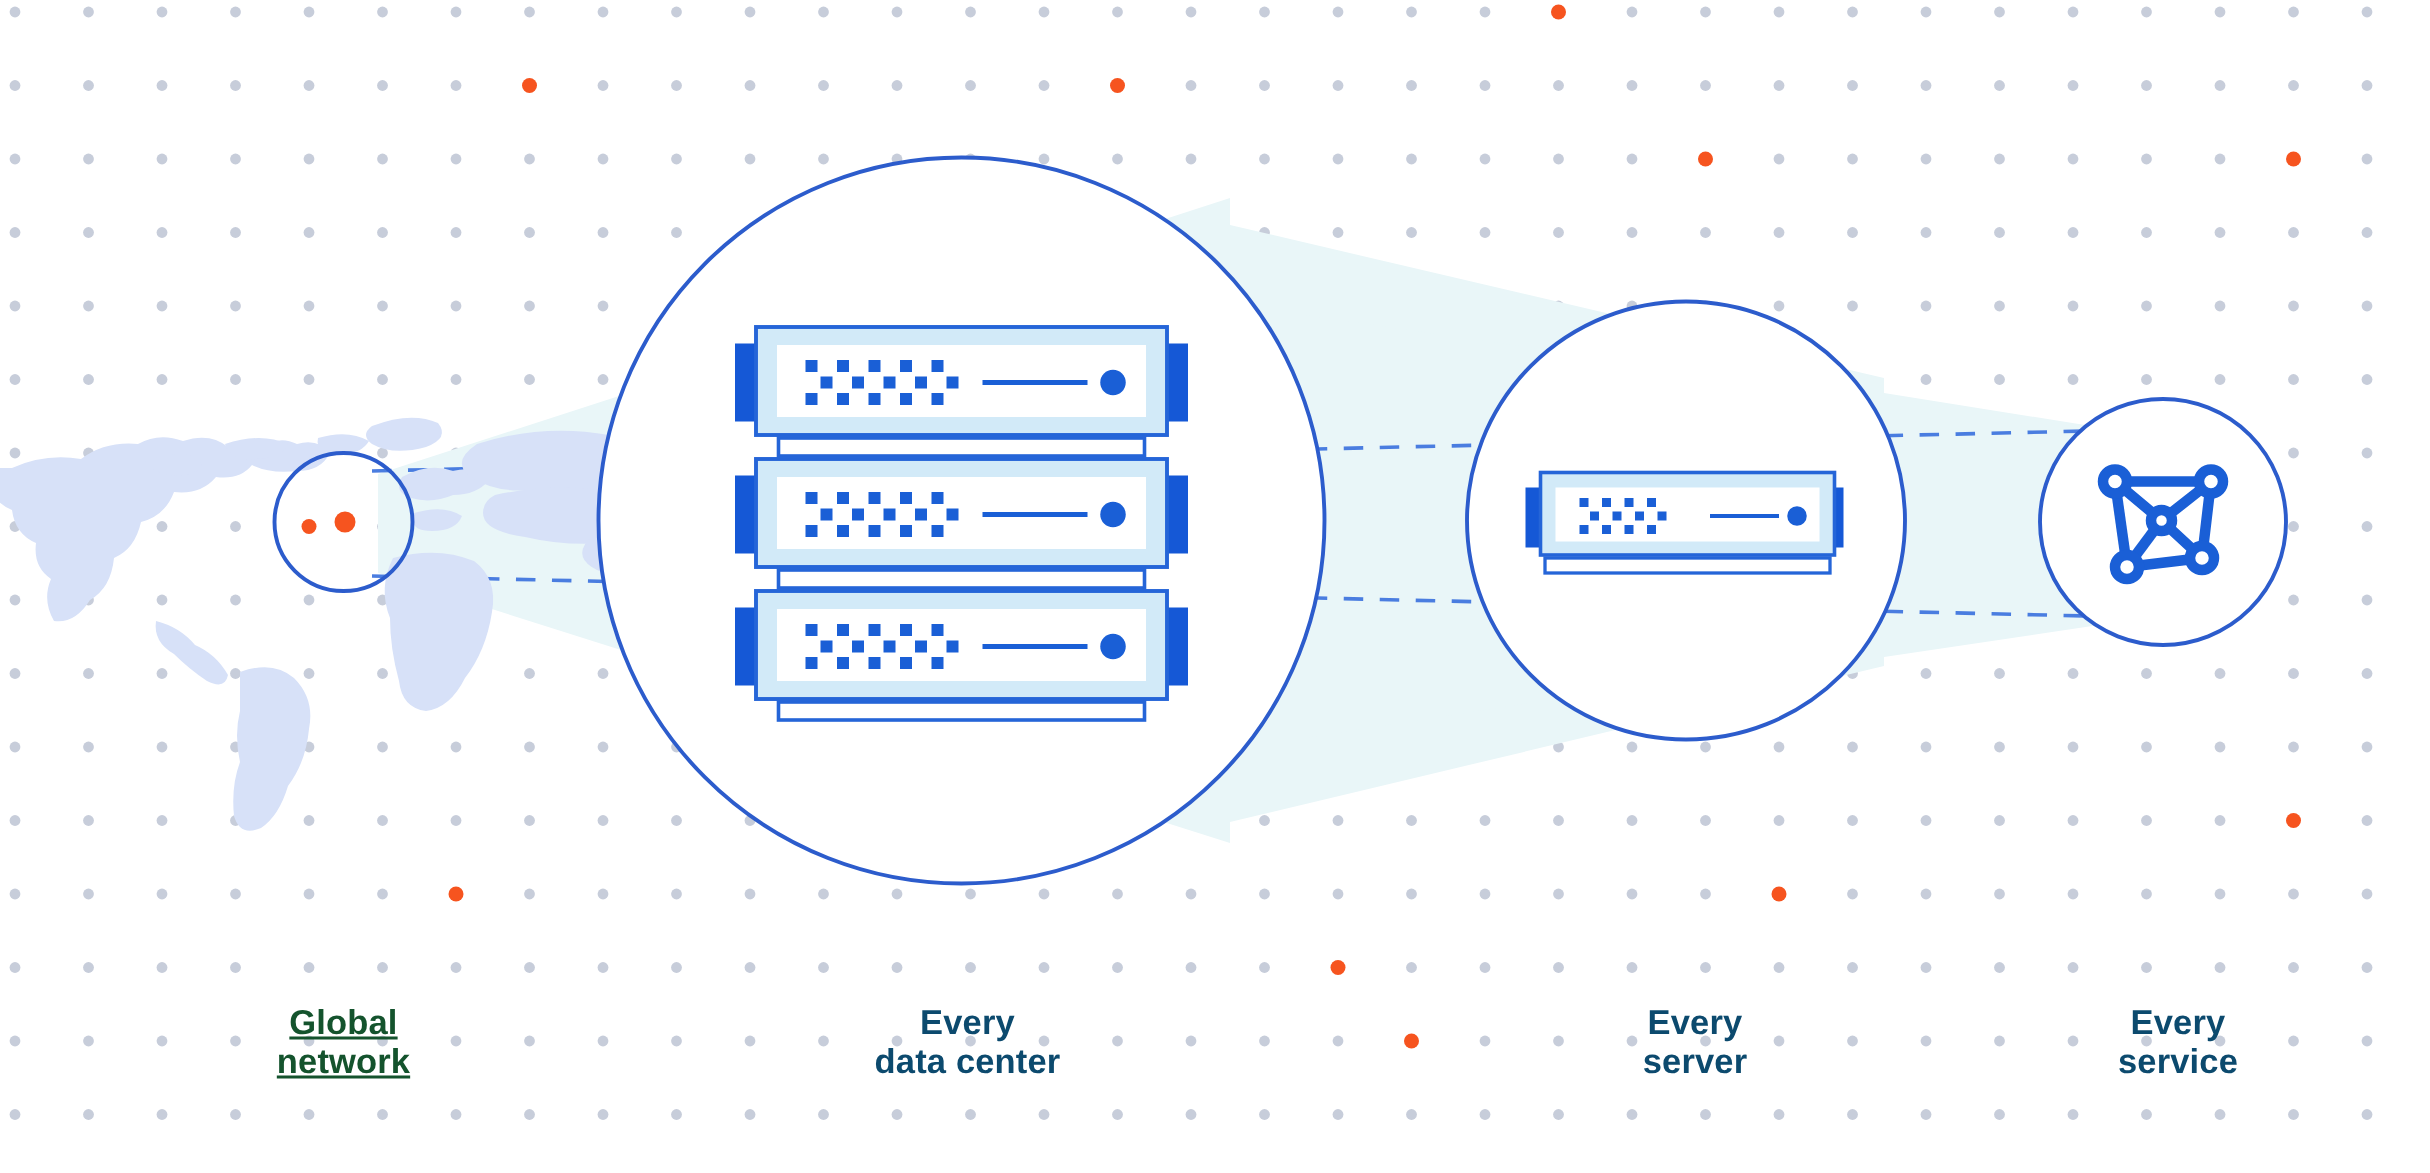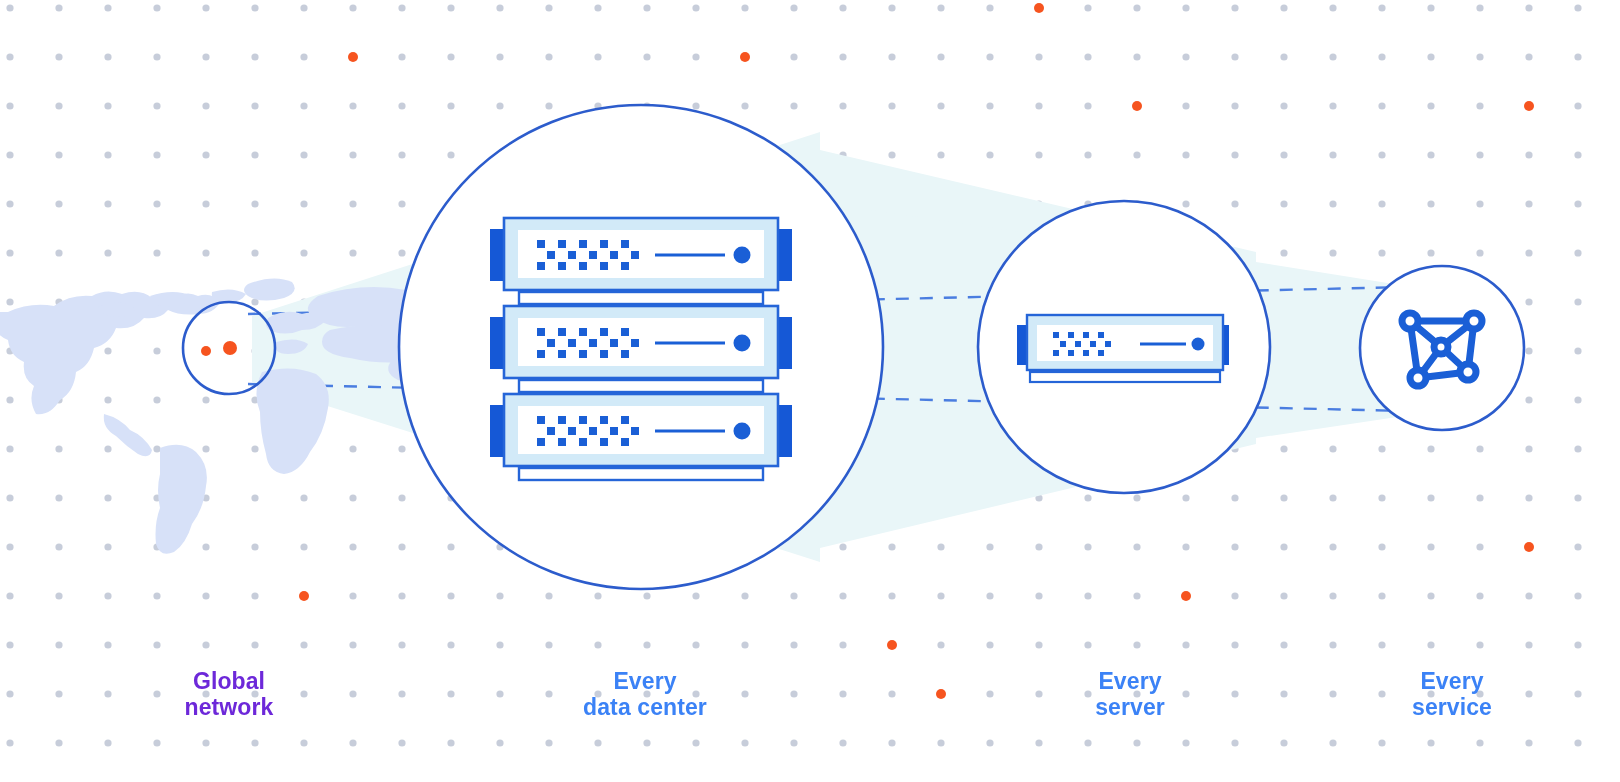--- a/index.html
+++ b/index.html
@@ -12,25 +12,25 @@
   }
   #stage{position:absolute;inset:0;width:1620px;height:782px;}
   #stage svg{display:block;width:1620px;height:782px;}
 
   .lbl{
     position:absolute;
     text-align:center;
     font-size:23px;
     line-height:26px;
     font-weight:700;
-    color:#3b82f6;
+    color:#0c4a6e;
     letter-spacing:0.1px;
     white-space:pre-line;
   }
-  .lbl.blue{color:#6d28d9;}
+  .lbl.blue{color:#14532d;text-decoration:underline;}
 </style>
 </head>
 <body>
 
 <div id="stage">
 <svg viewBox="0 0 1620 782" xmlns="http://www.w3.org/2000/svg">
   <defs>
     <clipPath id="clipCircleDC">
           <circle cx="641" cy="347" r="242"></circle>
         </clipPath>

